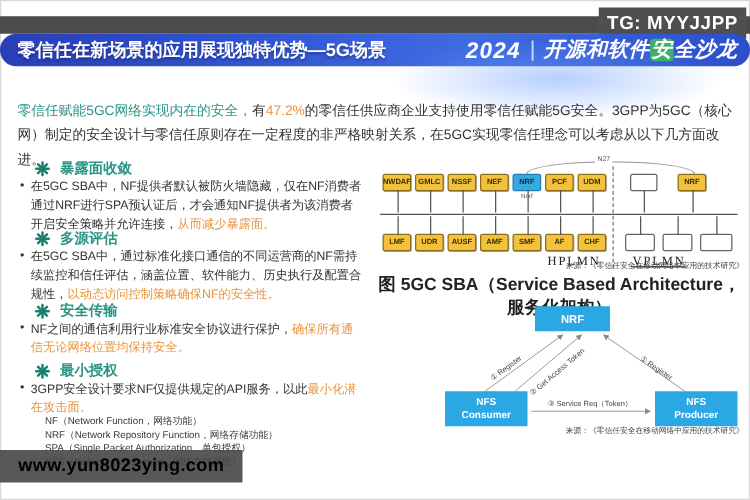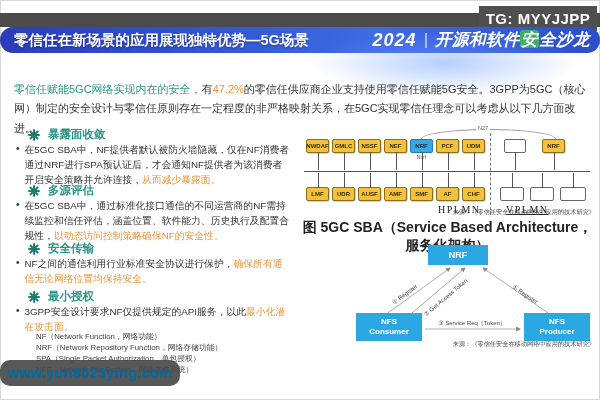--- a/index.html
+++ b/index.html
@@ -39,23 +39,23 @@
   .star i{position:absolute;left:5px;top:0;width:2px;height:12px;background:#1d7f6f;border-radius:1px;}
   .star i:nth-child(2){transform:rotate(45deg);}
   .star i:nth-child(3){transform:rotate(90deg);}
   .star i:nth-child(4){transform:rotate(135deg);}
   .bullet{position:absolute;left:16px;width:274px;font-size:9.8px;line-height:1.55;color:#333;
           display:flex;gap:5px;}
   .bullet .dot{flex:none;font-size:10px;line-height:1.4;}
 
   
   .footnotes{position:absolute;left:36px;top:331px;font-size:7.8px;line-height:1.42;color:#3c3c3c;}
-  .watermark{position:absolute;left:0;top:360px;width:180px;height:26px;background:rgba(70,70,70,.9);
-             color:#0369a1;font-weight:bold;font-size:14.5px;display:flex;align-items:center;
-             justify-content:center;letter-spacing:.3px;border-radius:10px;}
+  .watermark{position:absolute;left:0;top:360px;width:194px;height:26px;background:rgba(70,70,70,.9);
+             color:#000000;font-weight:bold;font-size:14.5px;display:flex;align-items:center;
+             justify-content:center;letter-spacing:.3px;}
 
   
   .sba{position:absolute;left:300px;top:131px;width:295px;height:96px;}
   .bus{position:absolute;left:4px;top:40px;width:286px;height:1px;background:#555;}
   .pl-divider{position:absolute;left:190px;top:2px;height:82px;border-left:1px dashed #777;}
   .nbox{position:absolute;width:23px;height:14px;display:flex;align-items:center;justify-content:center;
         font-size:6px;font-weight:bold;border-radius:2px;box-sizing:border-box;}
   .ny{background:#f2c23e;border:1px solid #8f6f15;color:#3c2d00;box-shadow:.5px .5px 0 #aaa;}
   .nb{background:#38a8e0;border:1px solid #1f7fb0;color:#0b2e41;}
   .nw{background:#fff;border:1px solid #666;}

